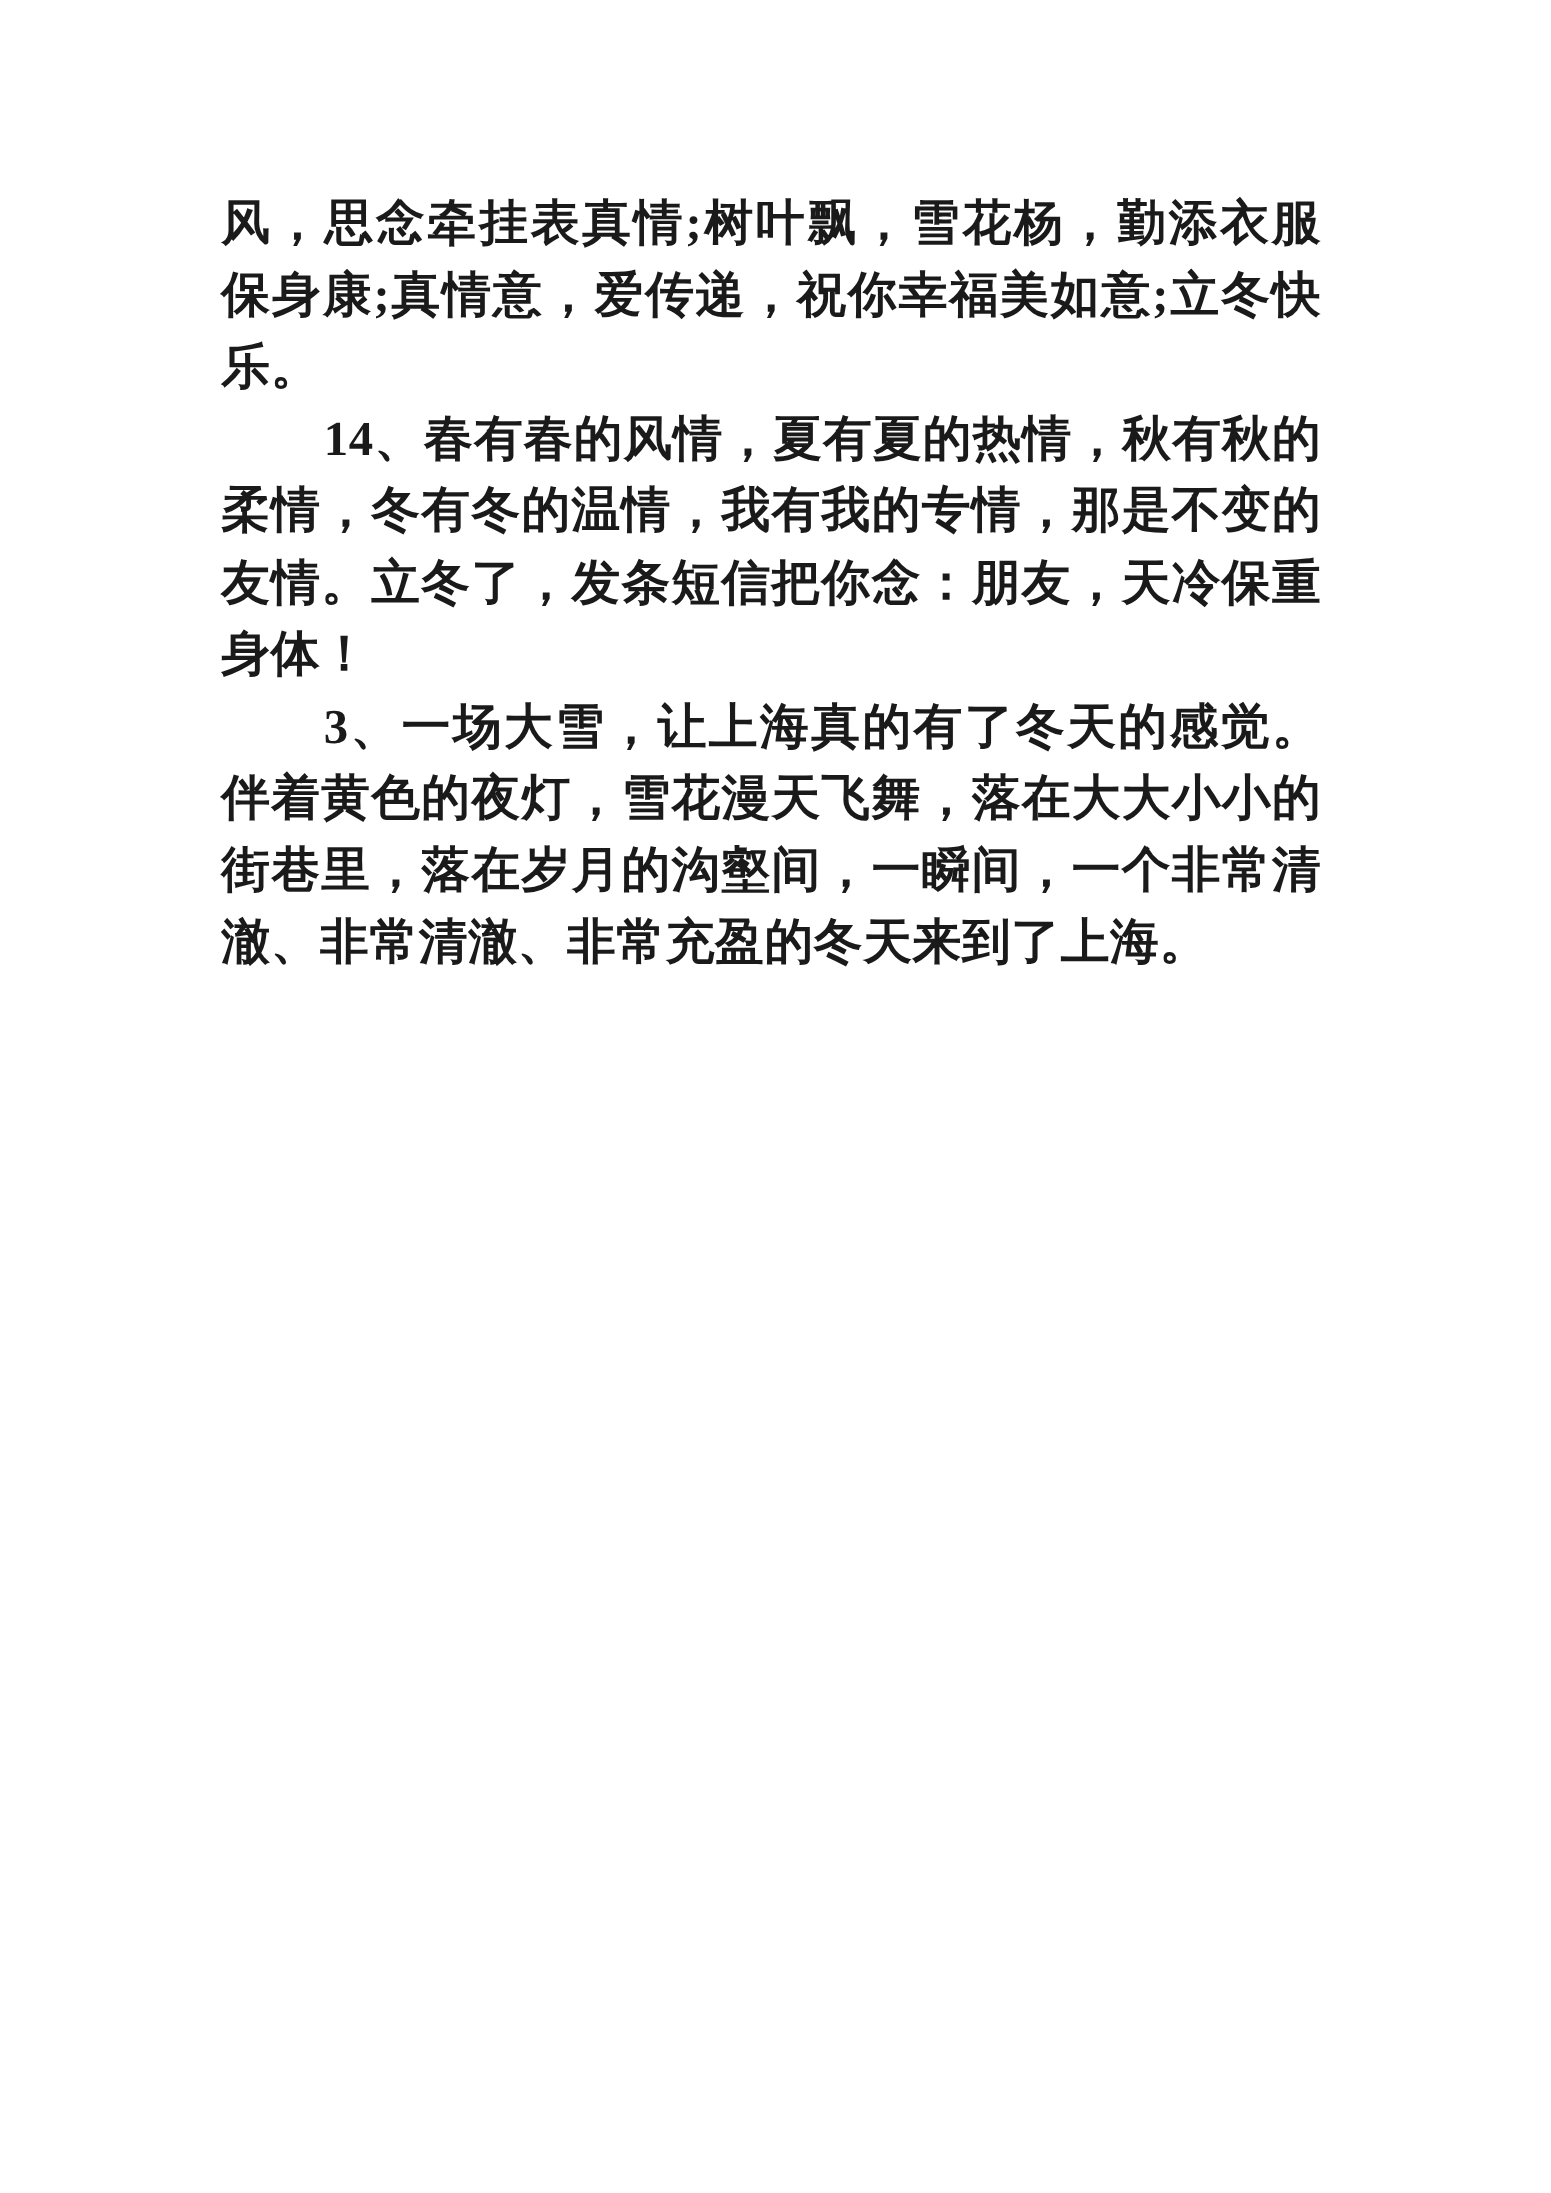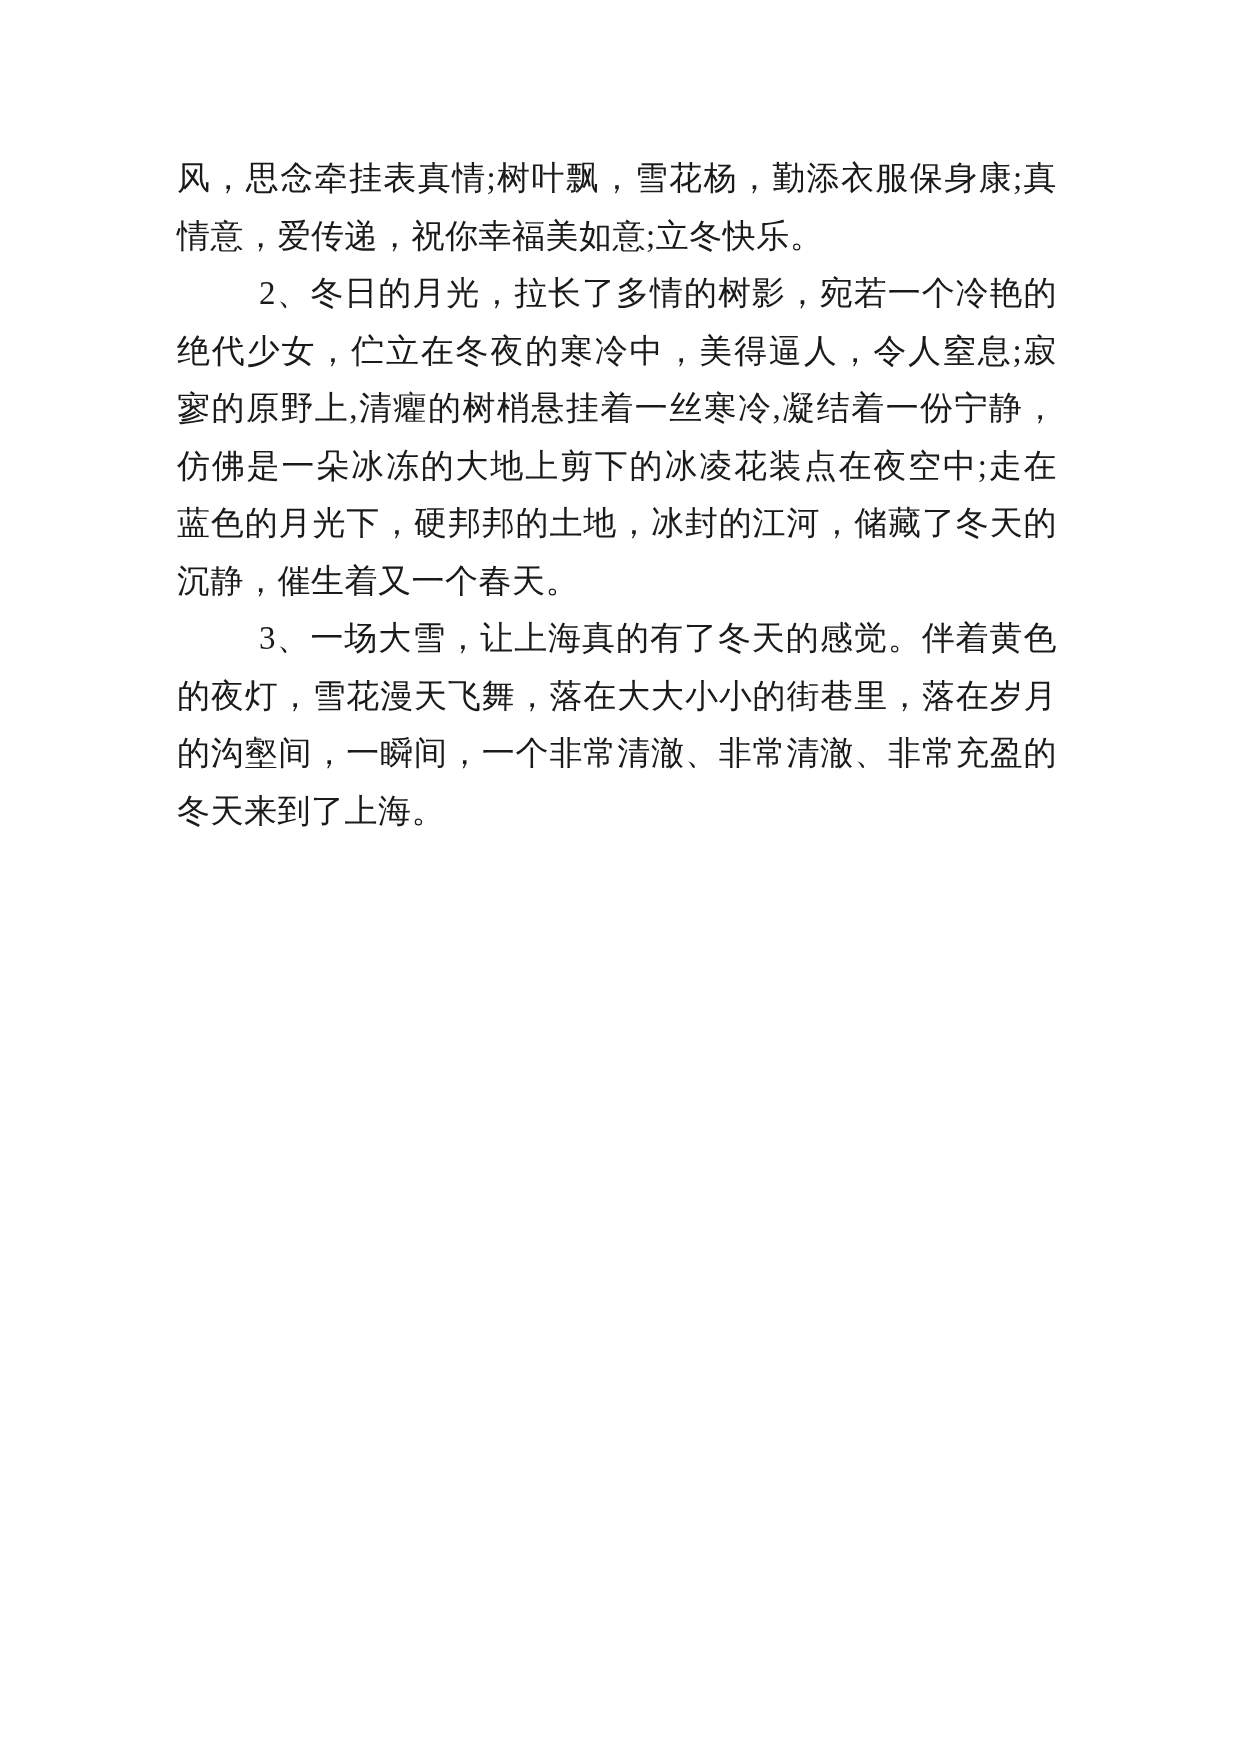--- a/index.html
+++ b/index.html
@@ -13,22 +13,22 @@
     height: 1754px;
     background: #ffffff;
     overflow: hidden;
   }
   .content {
     position: absolute;
     left: 177px;
     top: 150px;
     width: 880px;
     font-family: "Liberation Serif", "DejaVu Serif", serif;
-    font-size: 33px;
-    font-weight: 400;
+    font-size: 39px;
+    font-weight: 700;
     line-height: 57.5px;
     color: #1a1a1a;
     text-align: justify;
     letter-spacing: 0.5px;
   }
   .content p {
     margin: 0;
     padding: 0;
   }
   .para-indent {
@@ -38,16 +38,16 @@
     text-indent: 82px;
     margin-top: 65px !important;
   }
 </style>
 </head>
 <body>
 
 <div class="page">
   <div class="content">
     <p>风，思念牵挂表真情;树叶飘，雪花杨，勤添衣服保身康;真情意，爱传递，祝你幸福美如意;立冬快乐。</p>
-    <p class="para-indent">2、冬日的月光，拉长了多情的树影，宛若一个冷艳的绝代少女，伫立在冬夜的寒冷中，美得逼人，令人窒息;寂寥的原野上,清癯的树梢悬挂着一丝寒冷,凝结着一份宁静，仿佛是一朵冰冻的大地上剪下的冰凌花装点在夜空中;走在蓝色的月光下，硬邦邦的土地，冰封的江河，储藏了冬天的沉静，催生着又一个春天。</p>
+    <p class="para-indent">14、春有春的风情，夏有夏的热情，秋有秋的柔情，冬有冬的温情，我有我的专情，那是不变的友情。立冬了，发条短信把你念：朋友，天冷保重身体！</p>
     <p class="para-indent">3、一场大雪，让上海真的有了冬天的感觉。伴着黄色的夜灯，雪花漫天飞舞，落在大大小小的街巷里，落在岁月的沟壑间，一瞬间，一个非常清澈、非常清澈、非常充盈的冬天来到了上海。</p>
   </div>
 </div>
 
 </body></html>

